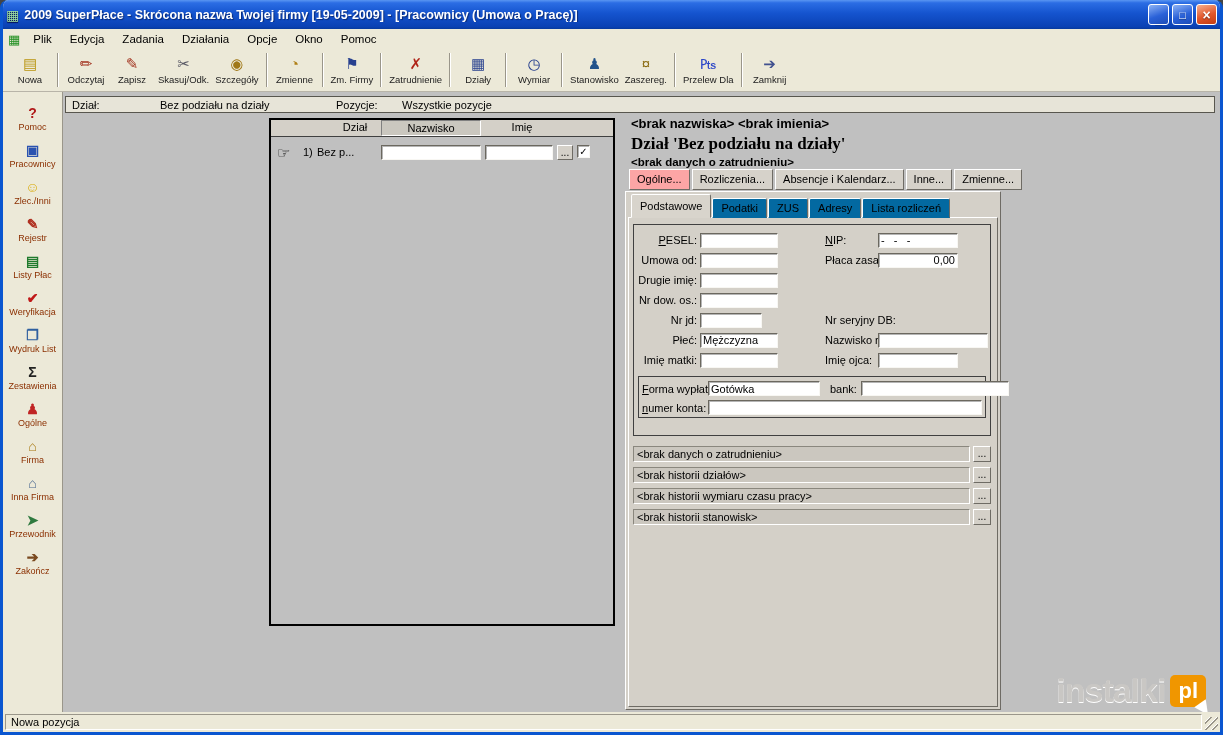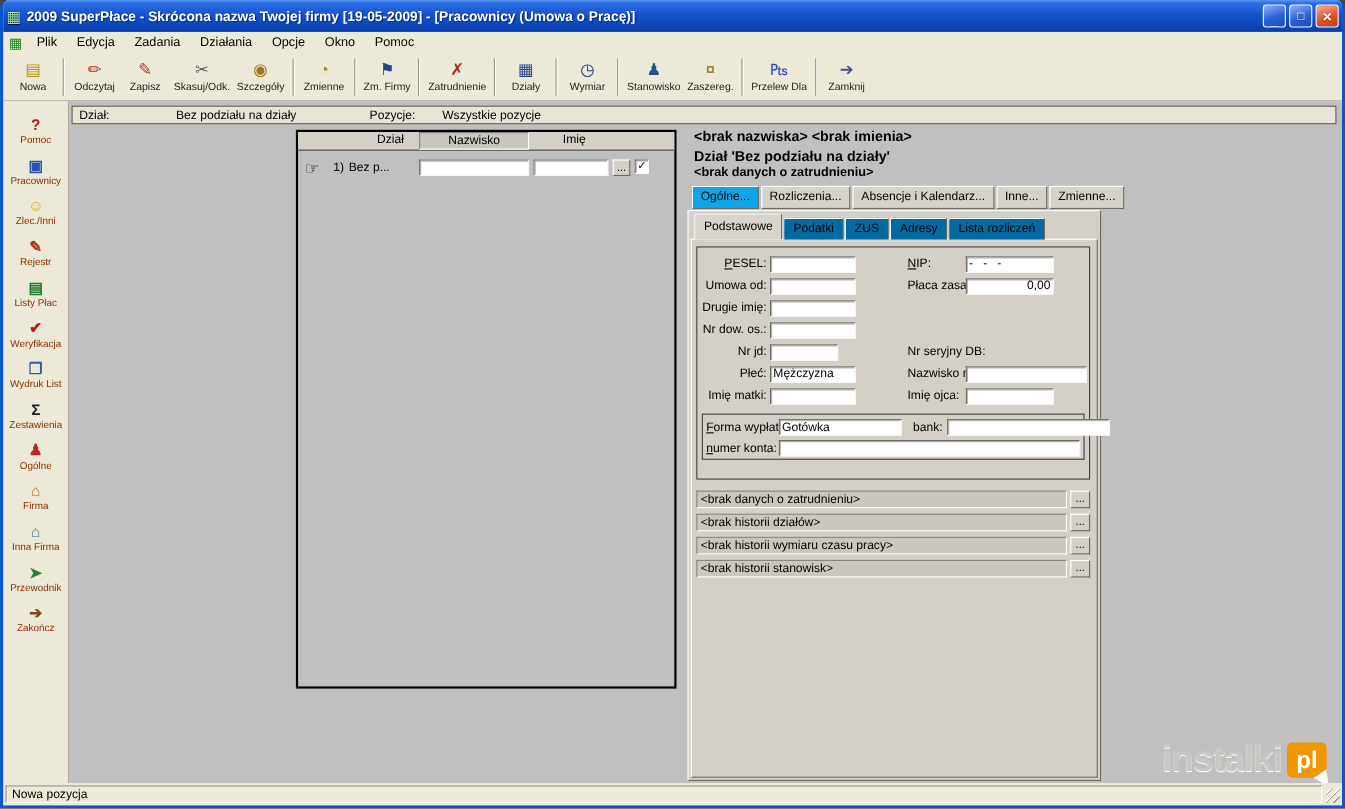--- a/index.html
+++ b/index.html
@@ -65,25 +65,25 @@
   .row-marker { position:absolute; left:6px; top:0; font-size:15px; }
   .row-index { position:absolute; left:32px; top:2px; }
   .row-dzial { position:absolute; left:46px; top:2px; }
   .row-nazwisko-input { position:absolute; left:110px; top:1px; width:100px; }
   .row-imie-input { position:absolute; left:214px; top:1px; width:68px; }
   .row-more { position:absolute; left:286px; top:1px; width:16px; height:15px; }
   .row-cb { position:absolute; left:306px; top:1px; width:13px; height:13px; background:#fff; border:1px solid; border-color:#6b685f #f8f7f3 #f8f7f3 #6b685f; box-shadow:inset 1px 1px 0 rgba(90,90,90,.45); font-size:10px; line-height:11px; text-align:center; }
   
   .emp-head { position:absolute; left:568px; top:24px; white-space:nowrap; }
   .eh1 { font-weight:bold; font-size:13px; }
-  .eh2 { font-weight:bold; font-size:13px; margin-top:3px; }
+  .eh2 { font-weight:bold; font-size:17px; margin-top:3px;font-family:Liberation Serif, serif; }
   .eh3 { font-weight:bold; font-size:11.5px; margin-top:2px; }
   .main-tabs { position:absolute; left:566px; top:77px; display:flex; height:21px; }
   .mtab { padding:3px 7px; background:#d6d2ca; border:1px solid; border-color:#fff #6e6b64 #6e6b64 #fff; margin-right:2px; white-space:nowrap; }
-  .mtab.active { background:#0ea5e9; }
+  .mtab.active { background:#fca5a5; }
   .tabpage { position:absolute; left:562px; top:99px; width:376px; height:519px; background:#d4d0c8; border:1px solid; border-color:#fff #6e6b64 #6e6b64 #fff; }
   .sub-tabs { position:absolute; left:5px; top:3px; display:flex; align-items:flex-end; height:23px; z-index:2; }
   .stab { padding:3px 8px; background:#0369a1; border:1px solid; border-color:#fff #6e6b64 transparent #fff; border-radius:2px 2px 0 0; margin-right:1px; white-space:nowrap; }
   .stab.active { padding-top:5px; padding-bottom:5px; background:#d8d4cc; }
   .tab-client { position:absolute; left:2px; top:25px; right:2px; bottom:2px; border:1px solid; border-color:#fff #6e6b64 #6e6b64 #fff; background:#d4d0c8; }
   .formbox { position:absolute; left:4px; top:6px; width:358px; height:212px; border:1px solid #404040; background:#d4d0c8; padding-top:5px; }
   .frow { display:flex; align-items:center; height:20px; padding-left:2px; }
   .flabel { width:64px; text-align:right; padding-right:3px; white-space:nowrap; }
   .flabel2 { margin-left:6px; width:88px; white-space:nowrap;padding-left:41px; }
   .ml-align { margin-left:22px; }

